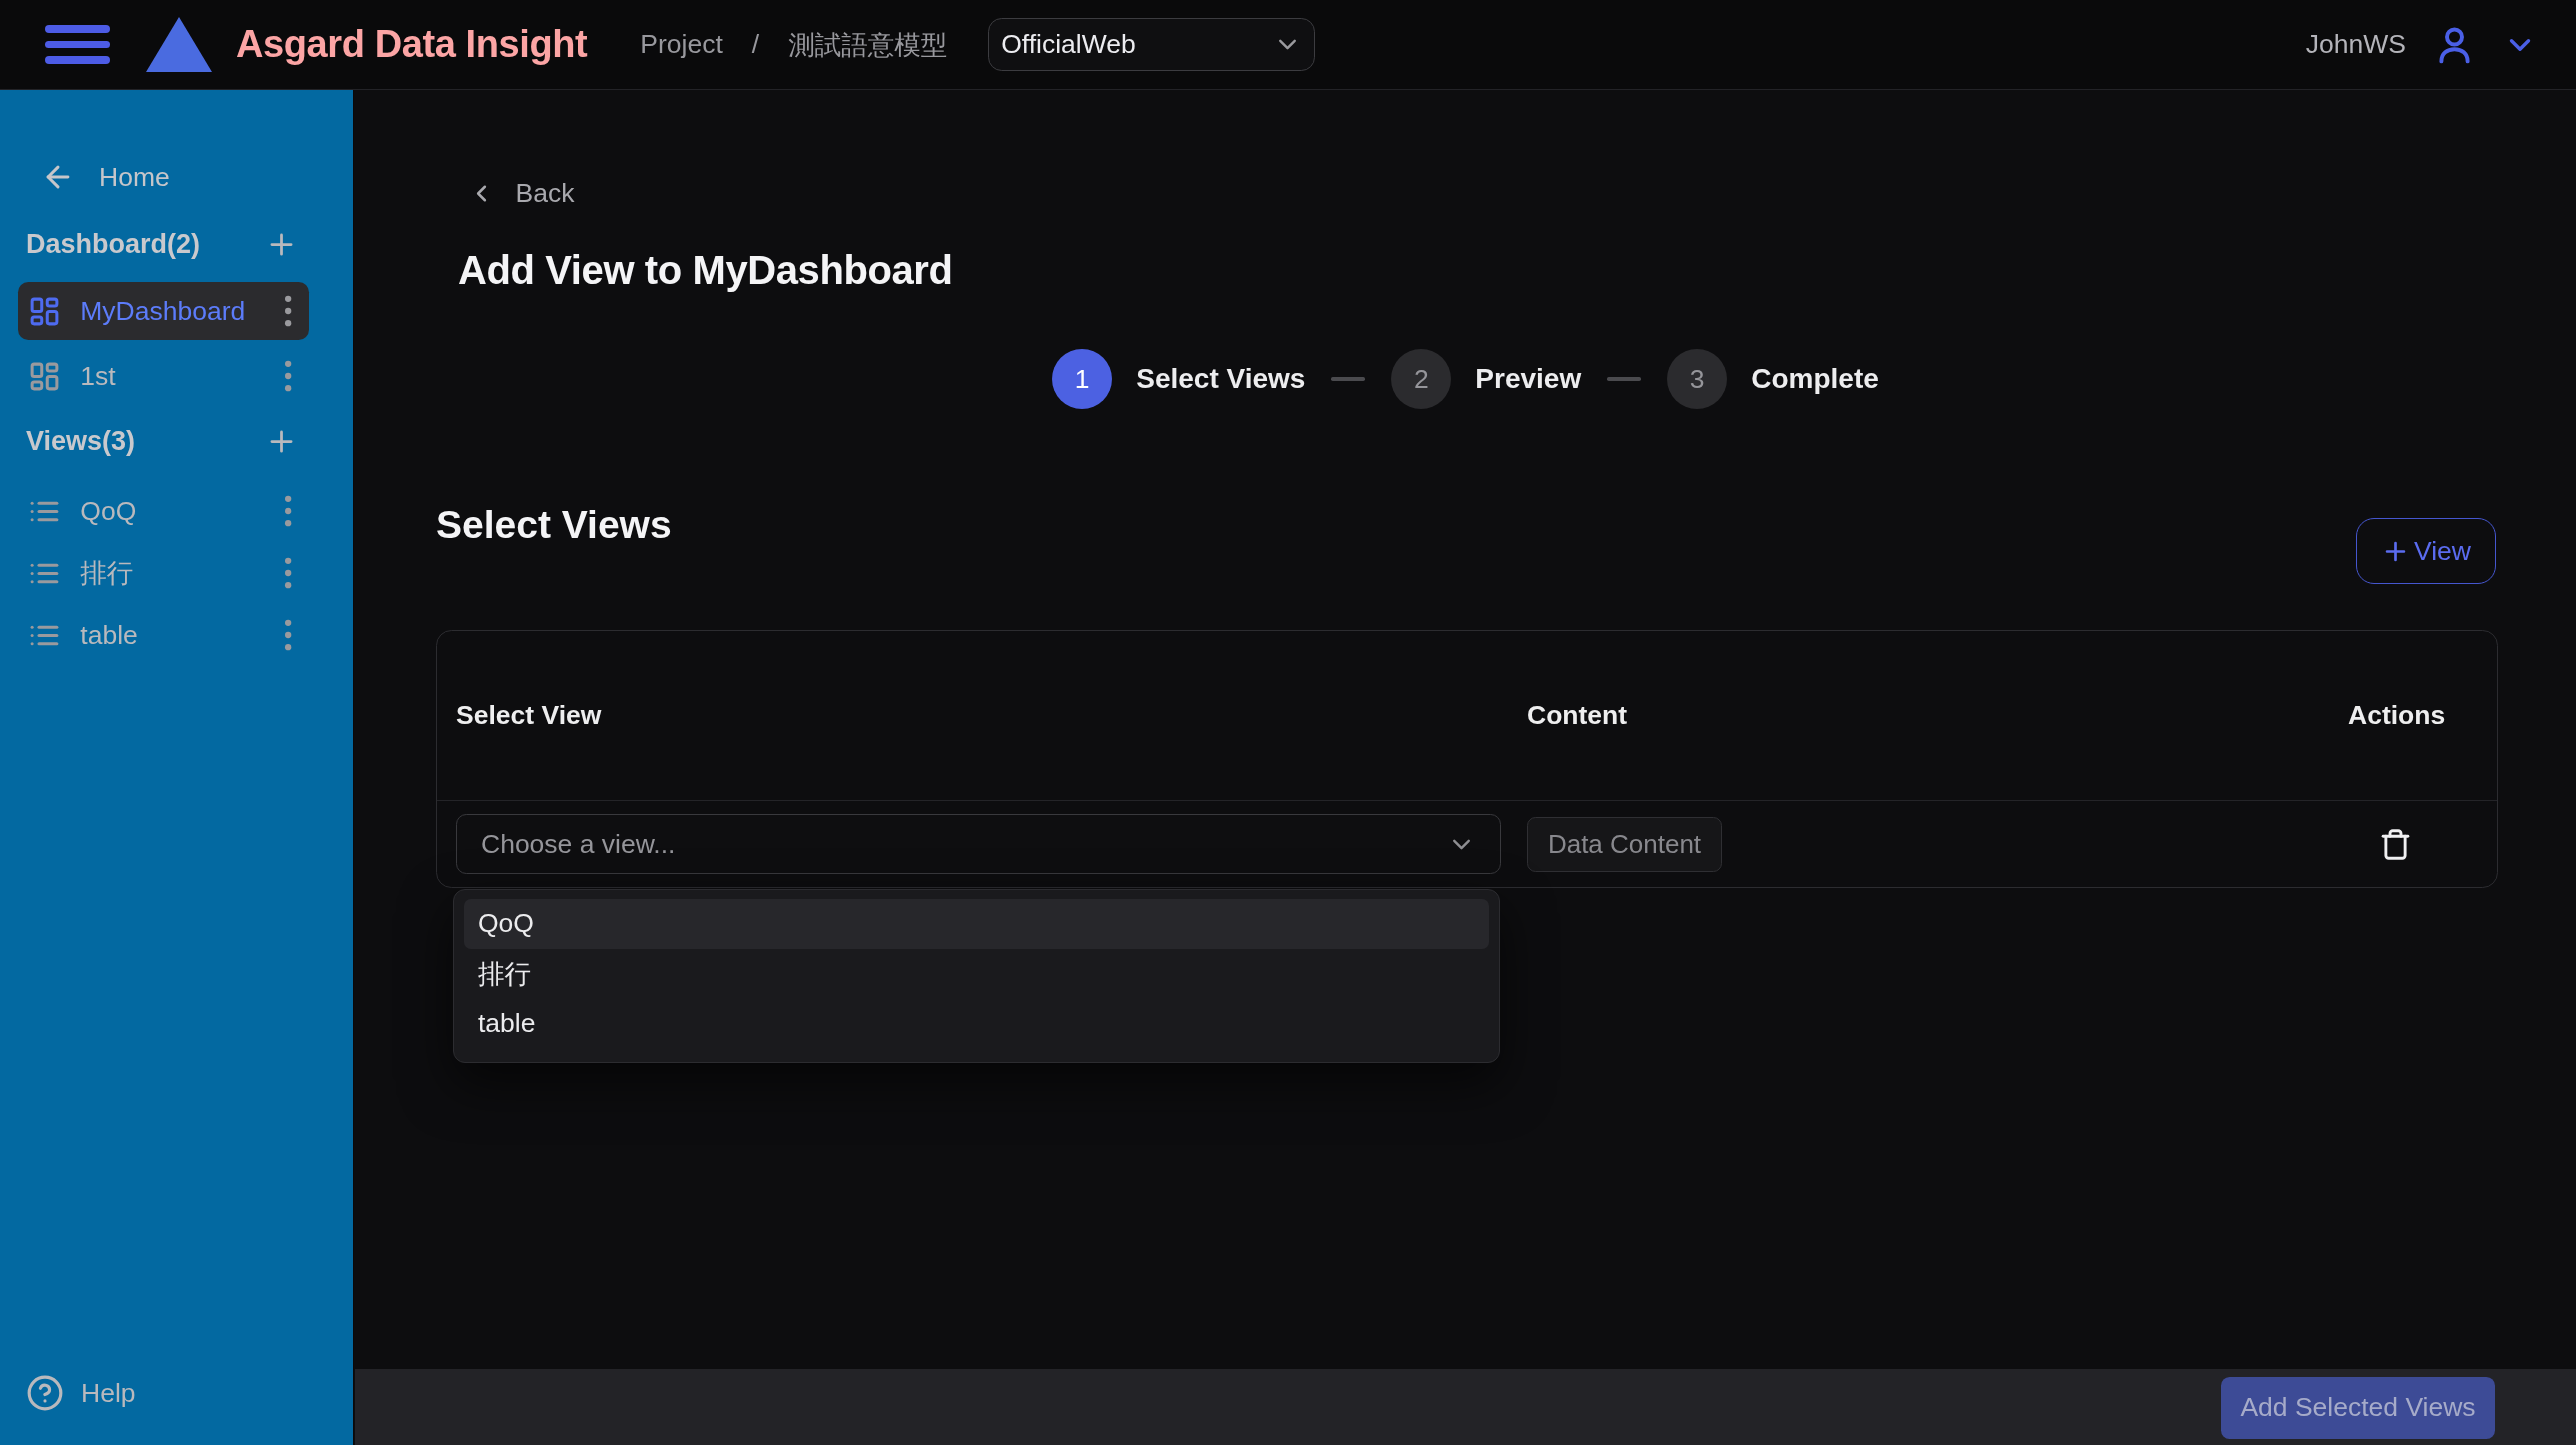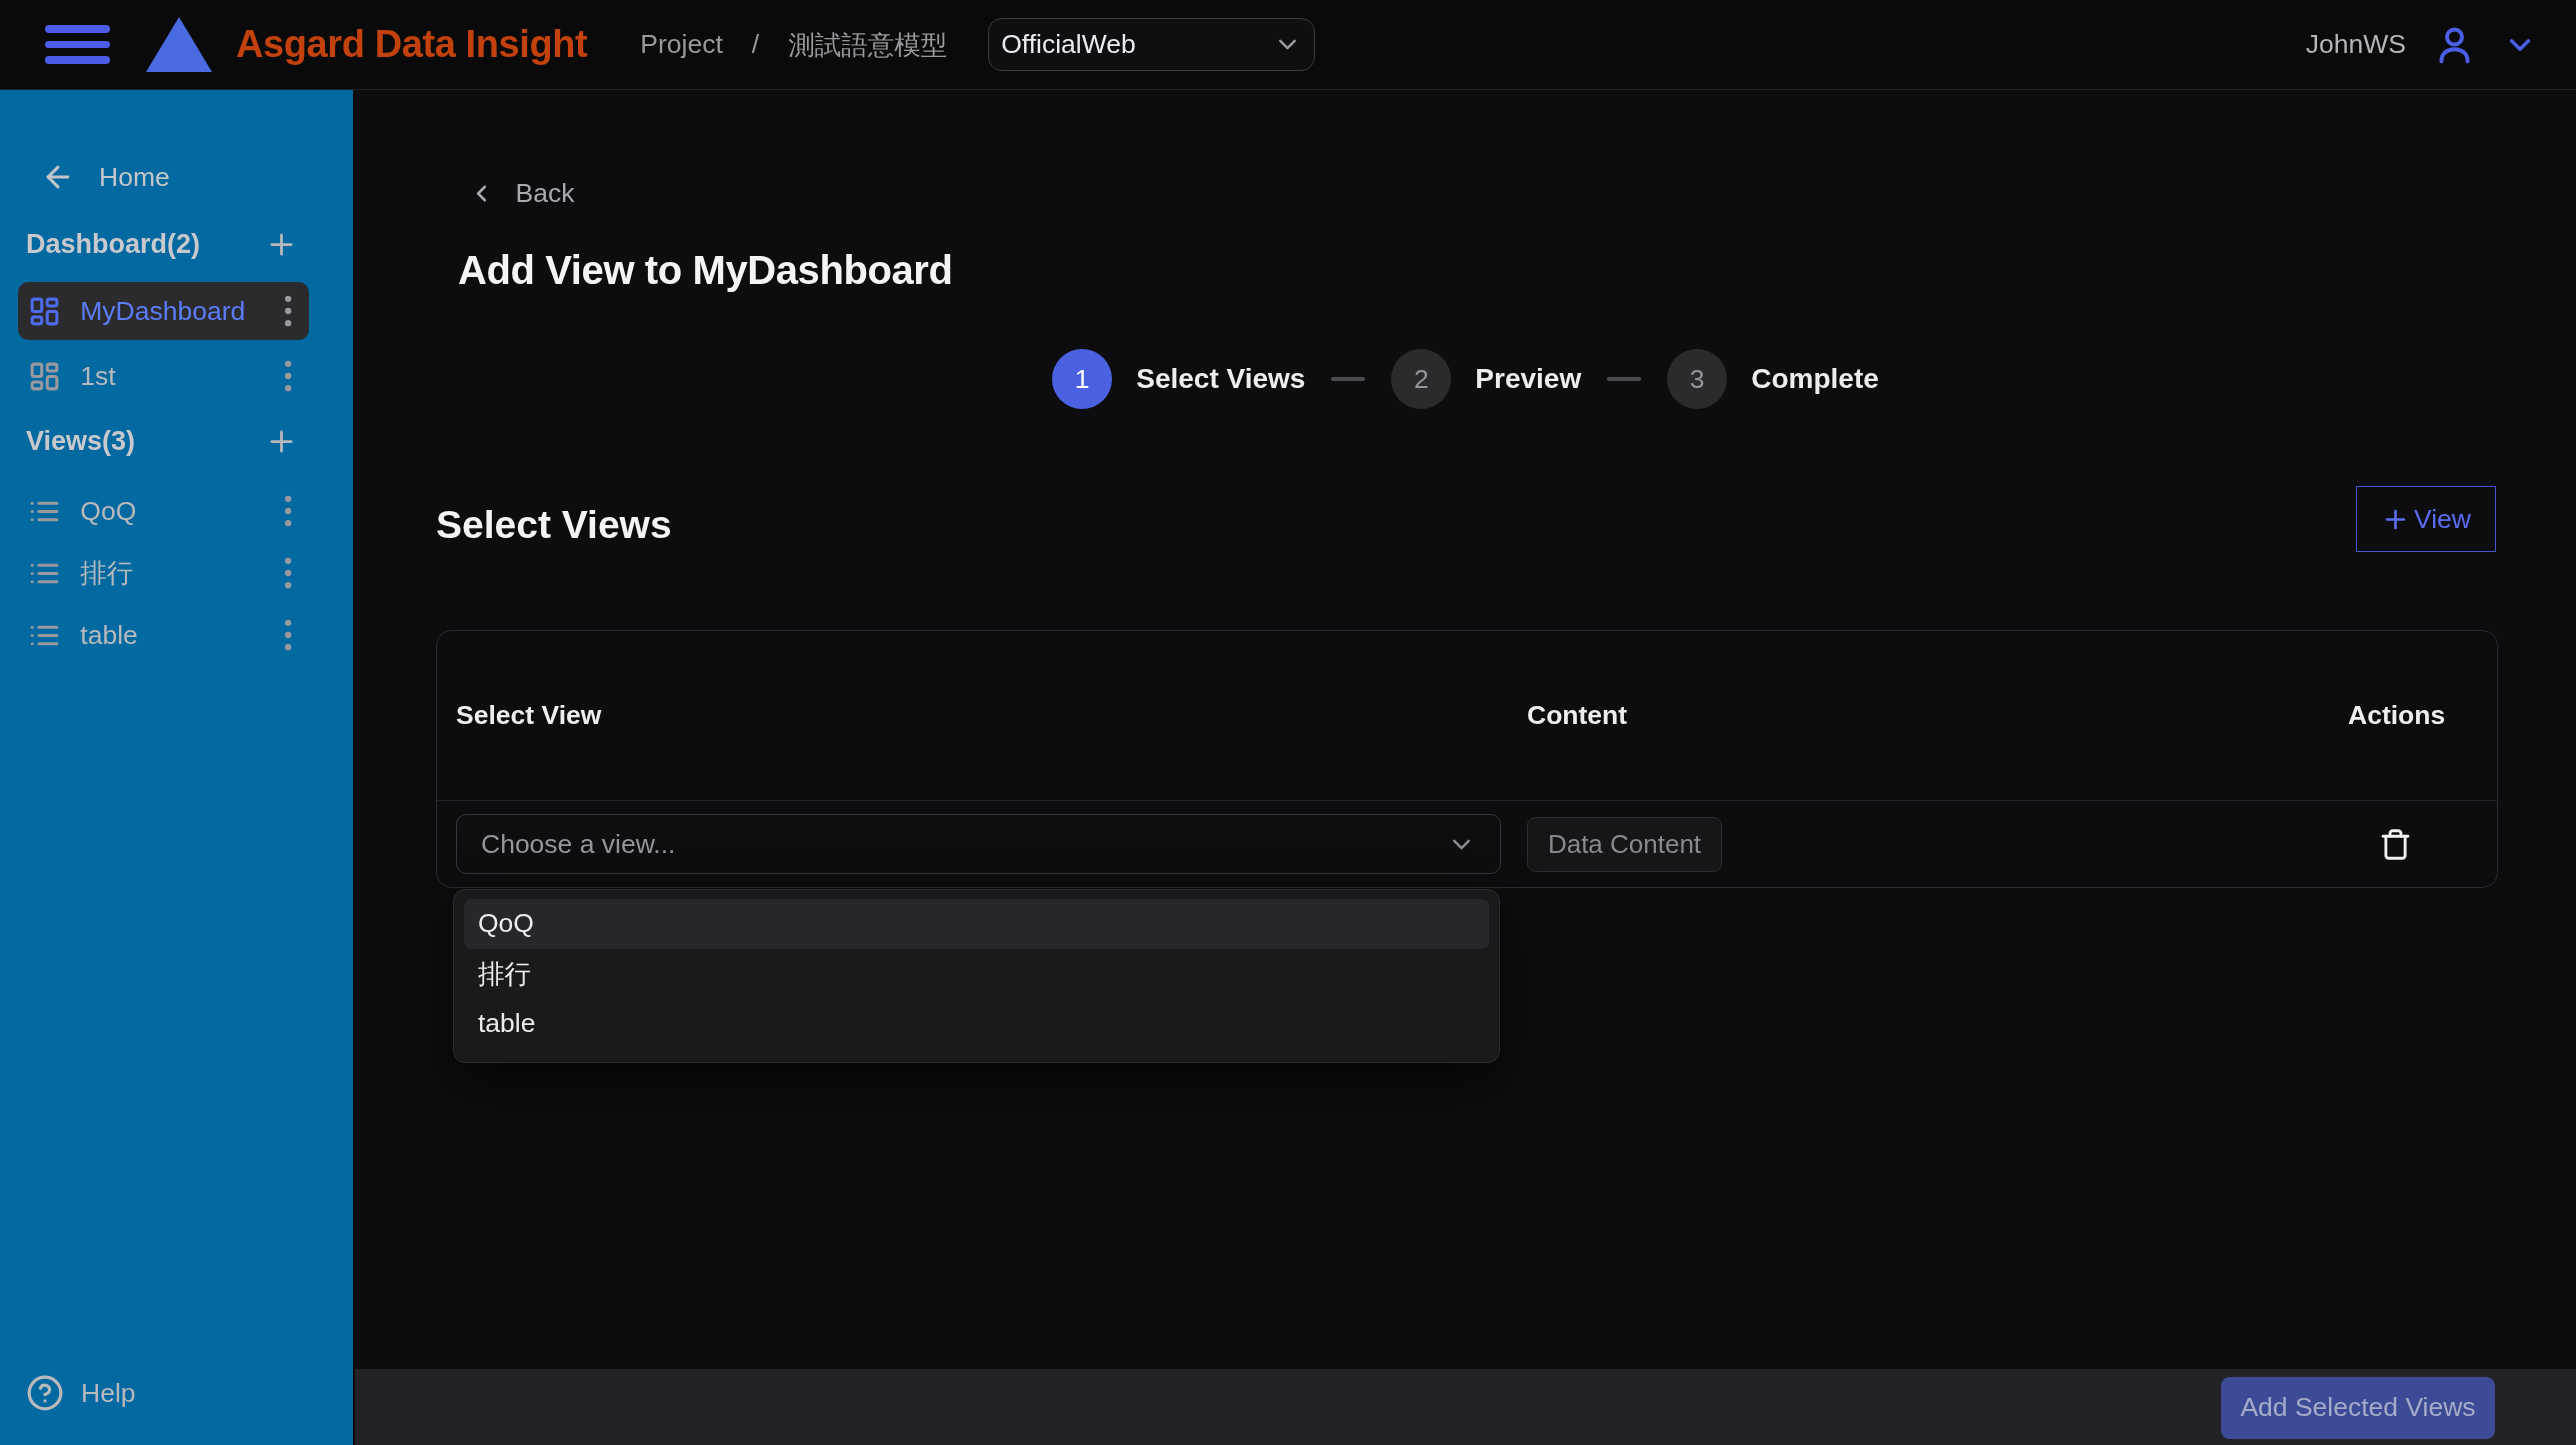--- a/index.html
+++ b/index.html
@@ -16,21 +16,21 @@
   
   .topbar {
     position:absolute; top:0; left:0; right:0; height:90px;
     background:#0a0a0b; border-bottom:0.9px solid #232327;
     display:flex; align-items:center; padding:0 39px 0 45px;
   }
   .hamburger { width:65px; height:39px; display:flex; flex-direction:column; justify-content:center; gap:7.7px; cursor:pointer; }
   .hamburger span { display:block; width:65px; height:7.7px; border-radius:4.3px; background:#4d5ce6; }
   .logo-triangle { width:0; height:0; margin-left:36px;
     border-left:33px solid transparent; border-right:33px solid transparent; border-bottom:55px solid #4a6be0; }
-  .app-title { margin-left:24px; font-size:38px; font-weight:700; color:#c2410c; letter-spacing:-0.4px; }
+  .app-title { margin-left:24px; font-size:38px; font-weight:700; color:#fca5a5; letter-spacing:-0.4px; }
   .breadcrumb { display:flex; align-items:center; margin-left:53px; gap:29px; font-size:26.5px; color:#98989d; }
   .project-pill {
     margin-left:41px; height:53px; min-width:327px;
     border:0.9px solid #3c3c40; border-radius:13.7px; background:#0f0f11;
     display:flex; align-items:center; justify-content:space-between;
     padding:0 12px; font-size:26.5px; color:#ececf0; cursor:pointer;
   }
   .topbar-right { margin-left:auto; display:flex; align-items:center; gap:26px; }
   .user-name { font-size:26.5px; color:#b4b4ba; }
 
@@ -76,22 +76,22 @@
     width:60px; height:60px; border-radius:50%;
     background:#2b2b2e; color:#95959a;
     display:flex; align-items:center; justify-content:center; font-size:26.5px;
   }
   .step.active .step-circle { background:#4c61e2; color:#ffffff; }
   .step-label { font-size:28px; font-weight:600; color:#ededef; }
   .step-dash { width:34px; height:3.4px; border-radius:1.7px; background:#4a4a4e; }
 
   .section-title { position:absolute; top:413px; left:81px; font-size:39px; font-weight:700; color:#f4f4f6; }
   .add-view-btn {
-    position:absolute; top:396px; right:80px; width:140px; height:66px;
-    border:1.7px solid #4556cf; border-radius:0; background:transparent;
+    position:absolute; top:428px; right:80px; width:140px; height:66px;
+    border:1.7px solid #4556cf; border-radius:18px; background:transparent;
     display:flex; align-items:center; justify-content:center; gap:4px;
     color:#5b6cf0; font-size:26.5px; cursor:pointer;
   }
 
   .views-card {
     position:absolute; top:540px; left:81px; width:2062px; height:258px;
     border:0.9px solid #2c2c30; border-radius:15.4px;
   }
   .card-grid { display:grid; grid-template-columns:1071px 1fr 94px; align-items:center; padding:0 55px 0 19px; }
   .card-head { height:170px; border-bottom:0.9px solid #242428; font-size:26.5px; font-weight:600; color:#eeeeef; }

